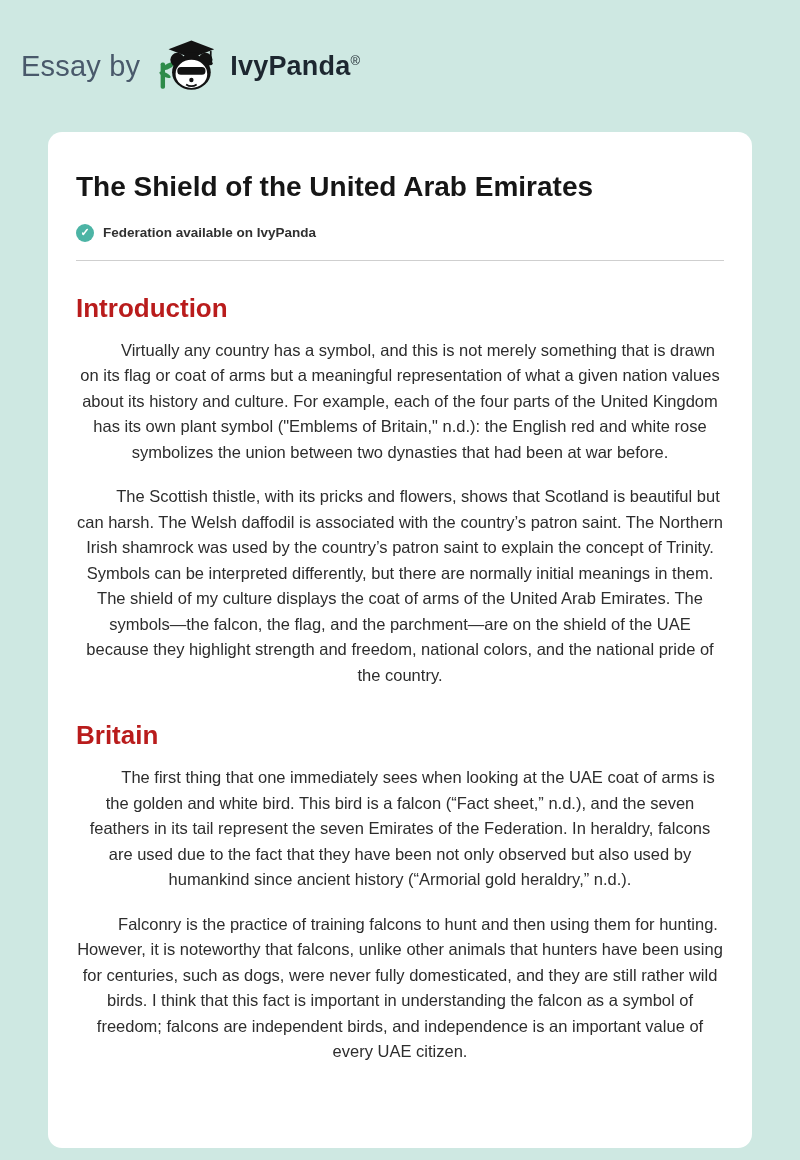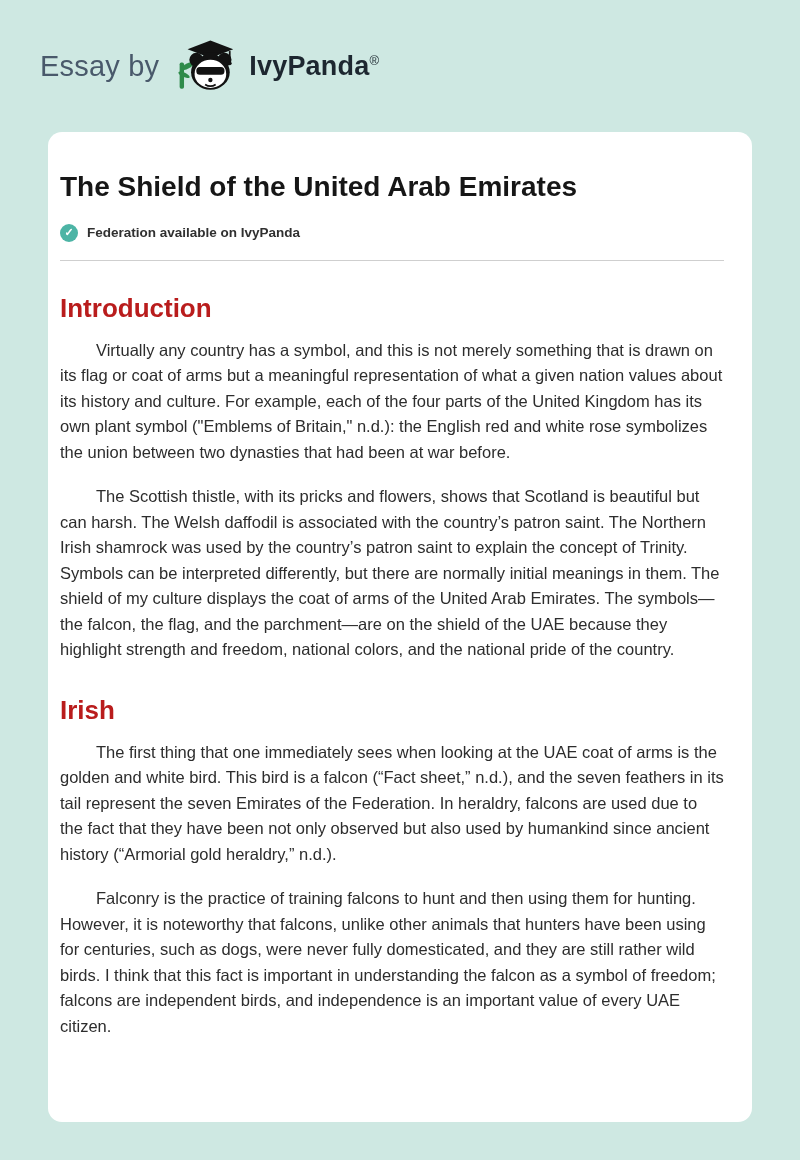--- a/index.html
+++ b/index.html
@@ -8,21 +8,21 @@
     width: 800px;
     min-height: 1160px;
     background: #cee8e2;
     font-family: "Liberation Sans", sans-serif;
     -webkit-font-smoothing: antialiased;
   }
   .header {
     height: 132px;
     display: flex;
     align-items: center;
-    padding-left: 40px;
+    padding-left: 21px;
     gap: 14px;
   }
   .essay-by {
     font-size: 29px;
     color: #49596b;
     letter-spacing: 0.2px;
   }
   .logo-wrap {
     display: inline-flex;
     align-items: center;
@@ -36,21 +36,21 @@
   }
   .brand sup {
     font-size: 13px;
     font-weight: 400;
     vertical-align: super;
   }
   .card {
     background: #ffffff;
     margin: 0 48px 48px 48px;
     border-radius: 14px;
-    padding: 38px 28px 64px 12px;
+    padding: 38px 28px 64px 28px;
     min-height: 980px;
   }
   .essay-title {
     margin: 0 0 20px 0;
     font-size: 28px;
     line-height: 1.2;
     font-weight: 700;
     color: #161616;
   }
   .badge-row {
@@ -86,20 +86,21 @@
     font-weight: 700;
     color: #b91c1c;
     margin: 32px 0 14px 0;
   }
   .para {
     font-size: 16.5px;
     line-height: 25.5px;
     color: #2d2d2d;
     text-indent: 36px;
     margin: 0 0 19px 0;
+    text-align: center;
   }
 </style>
 </head>
 <body>
 
 <header class="header">
   <span class="essay-by">Essay by</span>
   <span class="logo-wrap">
     <svg width="58" height="54" viewBox="0 0 66 60" aria-hidden="true">
 
@@ -136,16 +137,16 @@
     <span class="check-circle">✓</span>
     <span class="badge-text">Federation available on IvyPanda</span>
   </div>
 
   <hr class="divider">
 
   <h2 class="section-heading">Introduction</h2>
   <p class="para">Virtually any country has a symbol, and this is not merely something that is drawn on its flag or coat of arms but a meaningful representation of what a given nation values about its history and culture. For example, each of the four parts of the United Kingdom has its own plant symbol ("Emblems of Britain," n.d.): the English red and white rose symbolizes the union between two dynasties that had been at war before.</p>
   <p class="para">The Scottish thistle, with its pricks and flowers, shows that Scotland is beautiful but can harsh. The Welsh daffodil is associated with the country’s patron saint. The Northern Irish shamrock was used by the country’s patron saint to explain the concept of Trinity. Symbols can be interpreted differently, but there are normally initial meanings in them. The shield of my culture displays the coat of arms of the United Arab Emirates. The symbols—the falcon, the flag, and the parchment—are on the shield of the UAE because they highlight strength and freedom, national colors, and the national pride of the country.</p>
 
-  <h2 class="section-heading">Irish</h2>
+  <h2 class="section-heading">Britain</h2>
   <p class="para">The first thing that one immediately sees when looking at the UAE coat of arms is the golden and white bird. This bird is a falcon (“Fact sheet,” n.d.), and the seven feathers in its tail represent the seven Emirates of the Federation. In heraldry, falcons are used due to the fact that they have been not only observed but also used by humankind since ancient history (“Armorial gold heraldry,” n.d.).</p>
   <p class="para">Falconry is the practice of training falcons to hunt and then using them for hunting. However, it is noteworthy that falcons, unlike other animals that hunters have been using for centuries, such as dogs, were never fully domesticated, and they are still rather wild birds. I think that this fact is important in understanding the falcon as a symbol of freedom; falcons are independent birds, and independence is an important value of every UAE citizen.</p>
 </main>
 
 </body></html>

